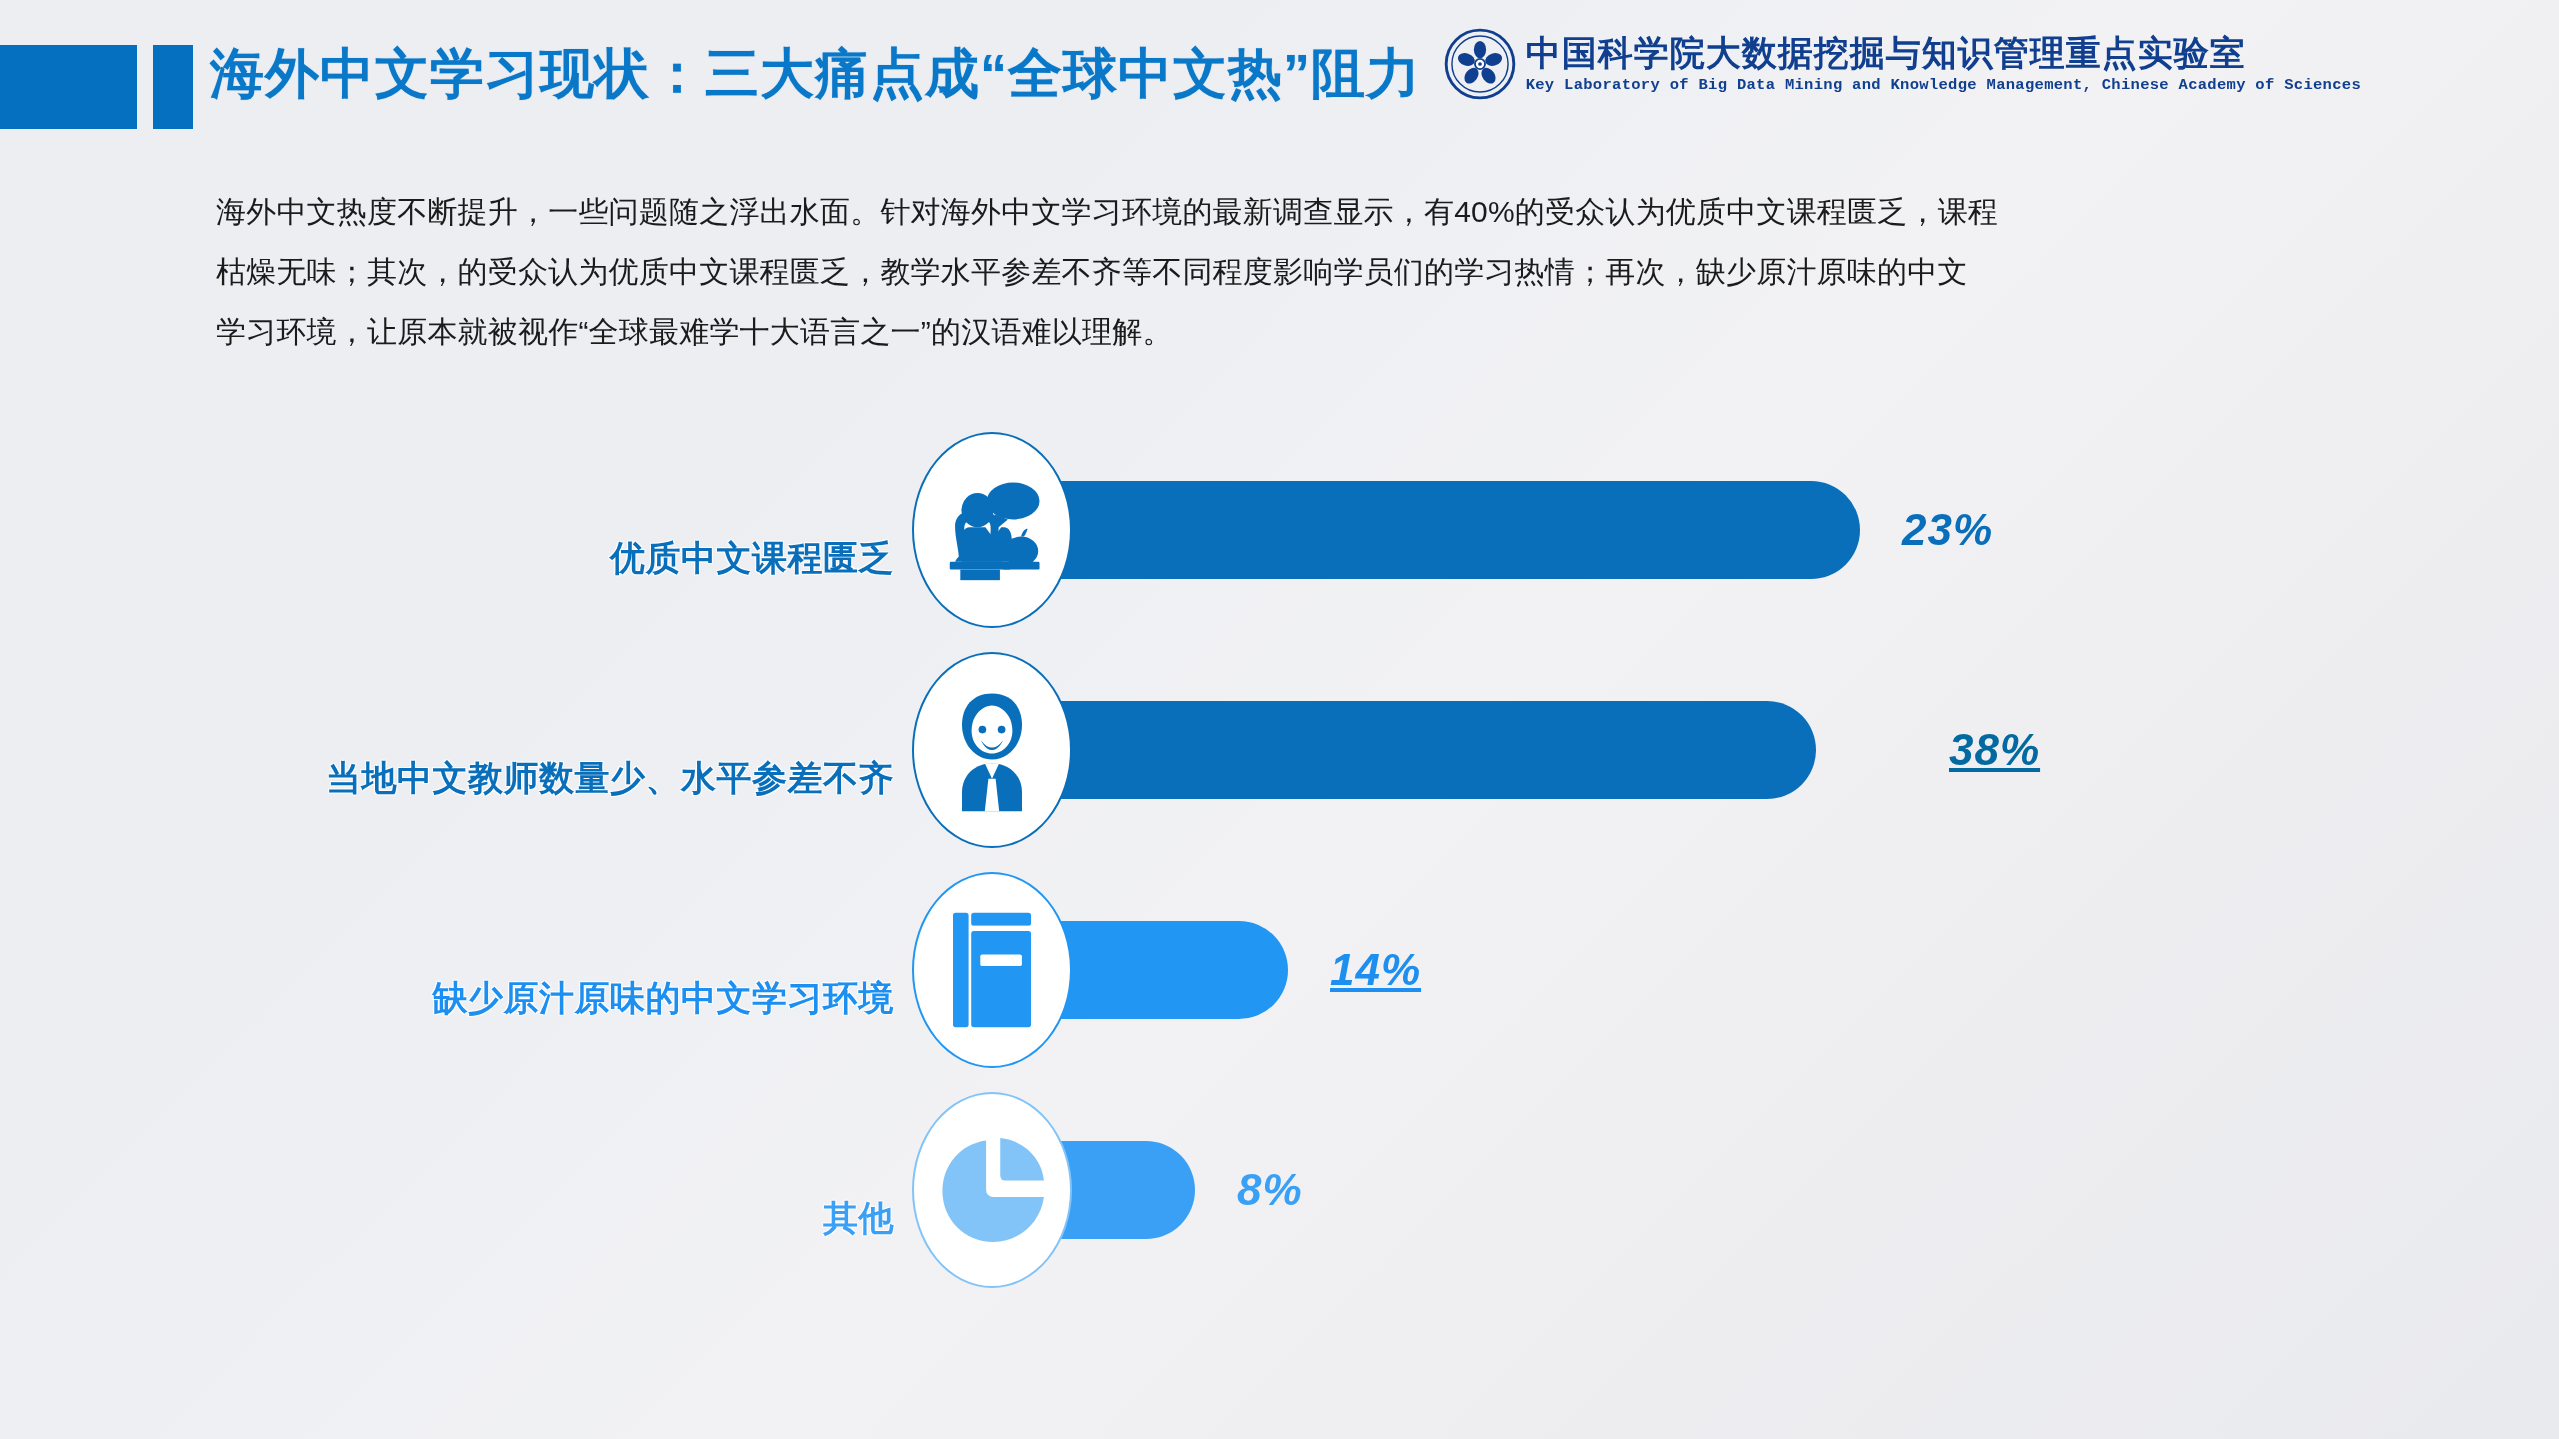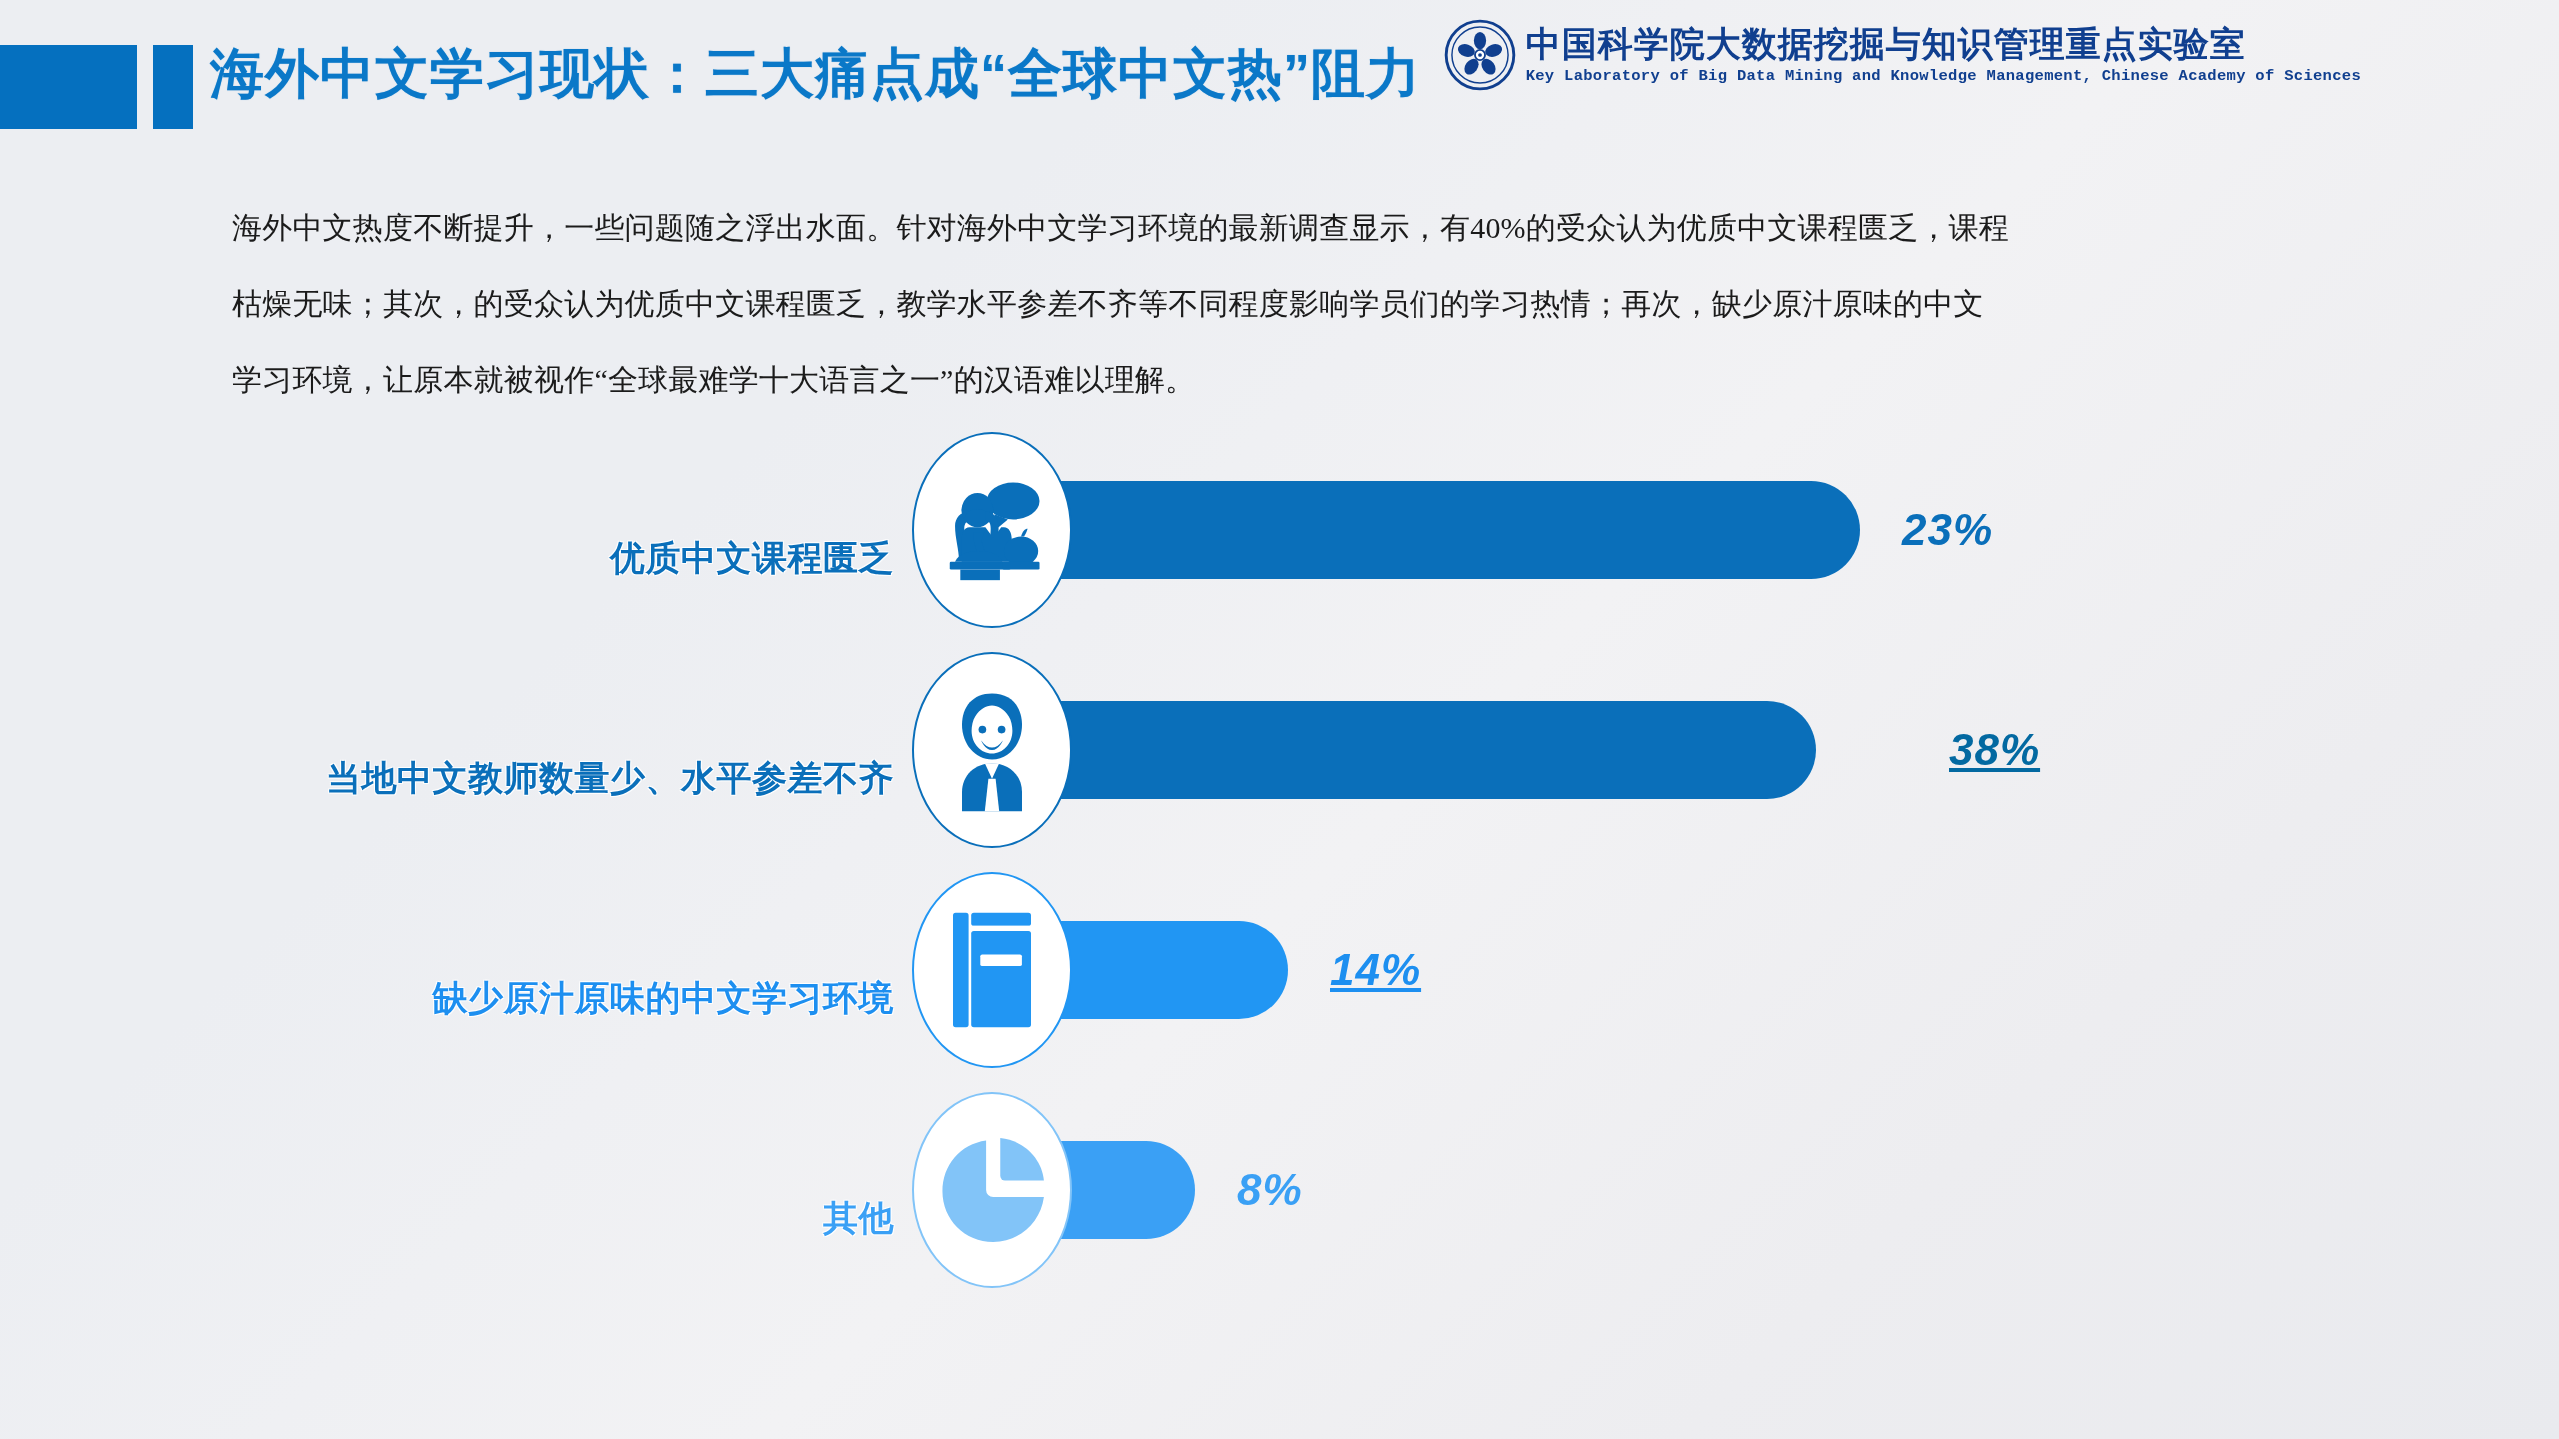--- a/index.html
+++ b/index.html
@@ -49,21 +49,21 @@
     letter-spacing: 1px;
     white-space: nowrap;
     line-height: 70px;
     text-shadow: 0 0 1px rgba(10,120,200,0.4);
   }
 
   
   #logo {
     position: absolute;
     right: 18px;
-    top: 19px;
+    top: 28px;
     display: flex;
     gap: 10px;
   }
   #logo-mark {
     width: 72px;
     height: 72px;
     flex: 0 0 72px;
   }
   #logo-text {
     display: flex;
@@ -93,21 +93,21 @@
   #intro {
     position: absolute;
     left: 216px;
     top: 182px;
     width: 2300px;
     font-size: 30px;
     line-height: 60px;
     color: #1b1b1b;
     letter-spacing: 0.2px;
   }
-  #intro p { margin: 16px; font-family: Liberation Serif, serif; }
+  #intro p { margin: 0; }
 
   
   #chart {
     position: absolute;
     left: 0;
     top: 430px;
     width: 2559px;
     height: 900px;
   }
   .row {

